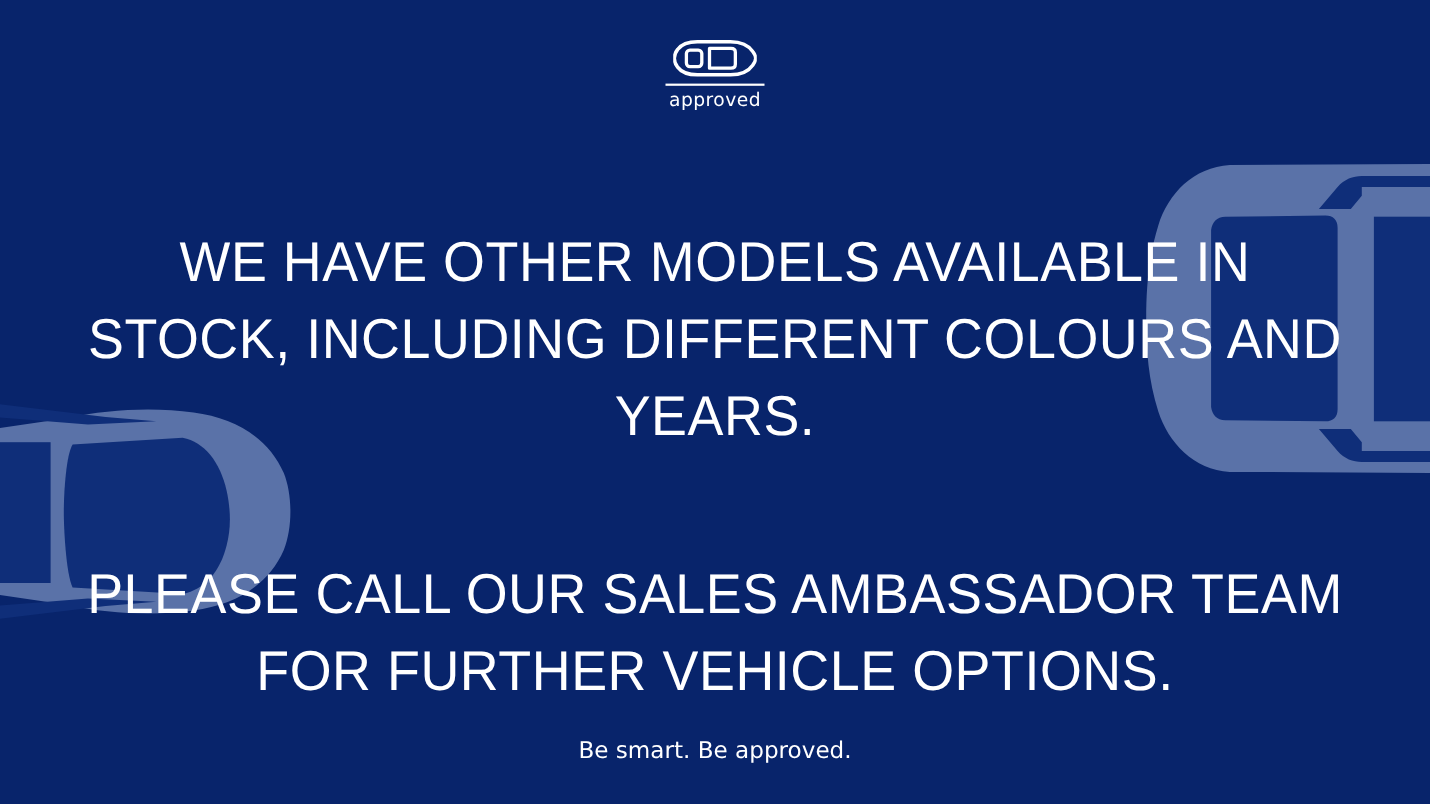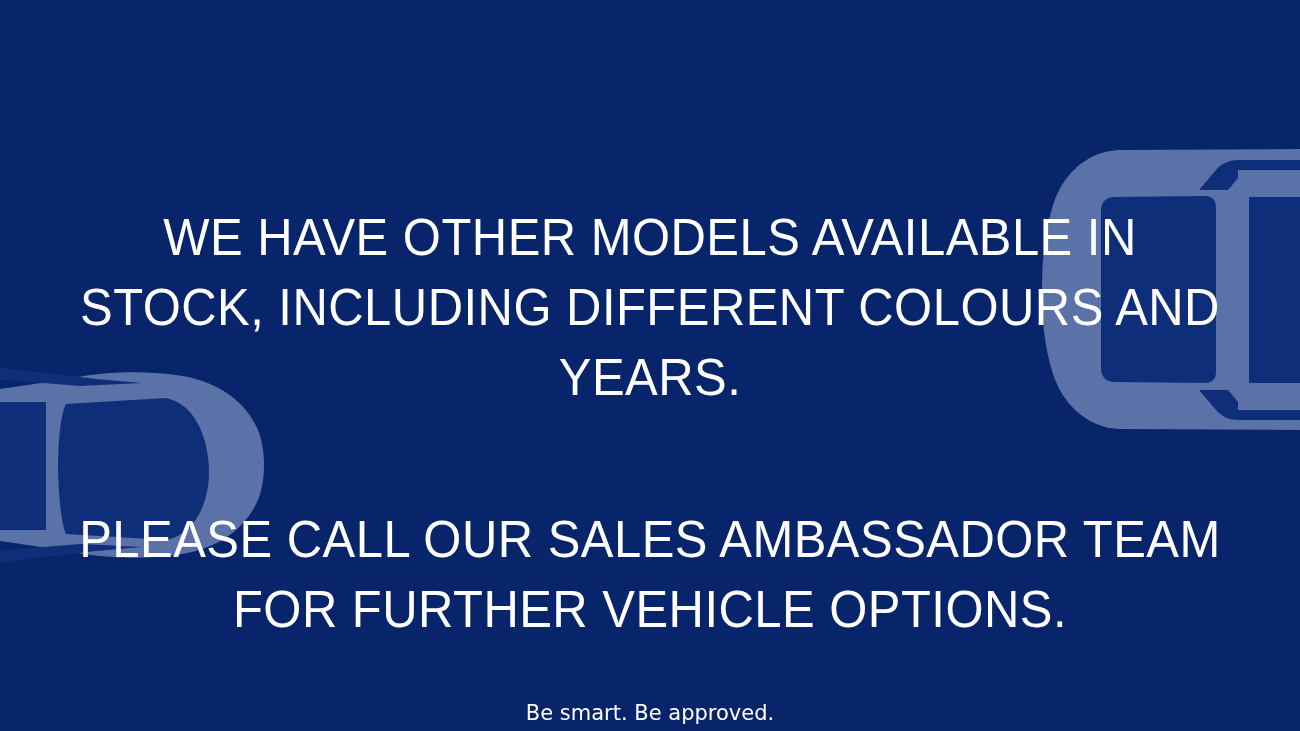--- a/index.html
+++ b/index.html
@@ -81,21 +81,21 @@
     transform: scaleX(0.96);
     transform-origin: center;
     font-weight: 400;
     margin: 0;
   }
   .headline .ln { display: block; }
 
   .para-gap { height: 92px; }
 
   .tagline {
-    margin-top: 55px;
+    margin-top: 24px;
     color: #ffffff;
     font-size: 21px;
     line-height: 26px;
     font-family: "DejaVu Sans", sans-serif;
     font-weight: 400;
     letter-spacing: 0px;
   }
 </style>
 </head>
 <body>
@@ -152,20 +152,31 @@
                L66 534
                C60 522 58 480 58 466
                C58 448 60 414 66 404 Z" fill="#0F2E79"></path>
 
       <path d="M-20 365 L96 379 L142 383 L80 386 L-20 378 Z" fill="#0F2E79"></path>
       <path d="M-20 565 L96 551 L142 547 L80 544 L-20 552 Z" fill="#0F2E79"></path>
       <rect x="-20" y="402" width="66" height="128" fill="#0F2E79"></rect>
     </g>
   </svg>
 
+  <div class="logo-block">
+    <svg class="logo-car" viewBox="0 0 76 34" aria-hidden="true">
+      <path d="M22 2 C13 2 7 5 4 9 C1.5 12 1 14.5 1 17 C1 19.5 1.5 22 4 25 C7 29 13 32 22 32
+               L52 32 C62 32 69 28 72.5 23 C74.5 20.3 75 18.6 75 17 C75 15.4 74.5 13.7 72.5 11
+               C69 6 62 2 52 2 Z" fill="none" stroke="#FFFFFF" stroke-width="3.2" stroke-linejoin="round"></path>
+      <rect x="12" y="9.5" width="14" height="15" rx="3.2" fill="none" stroke="#FFFFFF" stroke-width="3"></rect>
+      <path d="M33 8 L52.5 8 C55 8 56.5 9.2 56.5 11.5 L56.5 22.5 C56.5 24.8 55 26 52.5 26 L33 26 Z" fill="none" stroke="#FFFFFF" stroke-width="3" stroke-linejoin="round"></path>
+    </svg>
+    <div class="logo-rule"></div>
+    <div class="logo-word">approved</div>
+  </div>
 
   <div class="message">
     <div class="headline">
       <span class="ln">WE HAVE OTHER MODELS AVAILABLE IN</span>
       <span class="ln">STOCK, INCLUDING DIFFERENT COLOURS AND</span>
       <span class="ln">YEARS.</span>
     </div>
 
     <div class="para-gap"></div>
 

